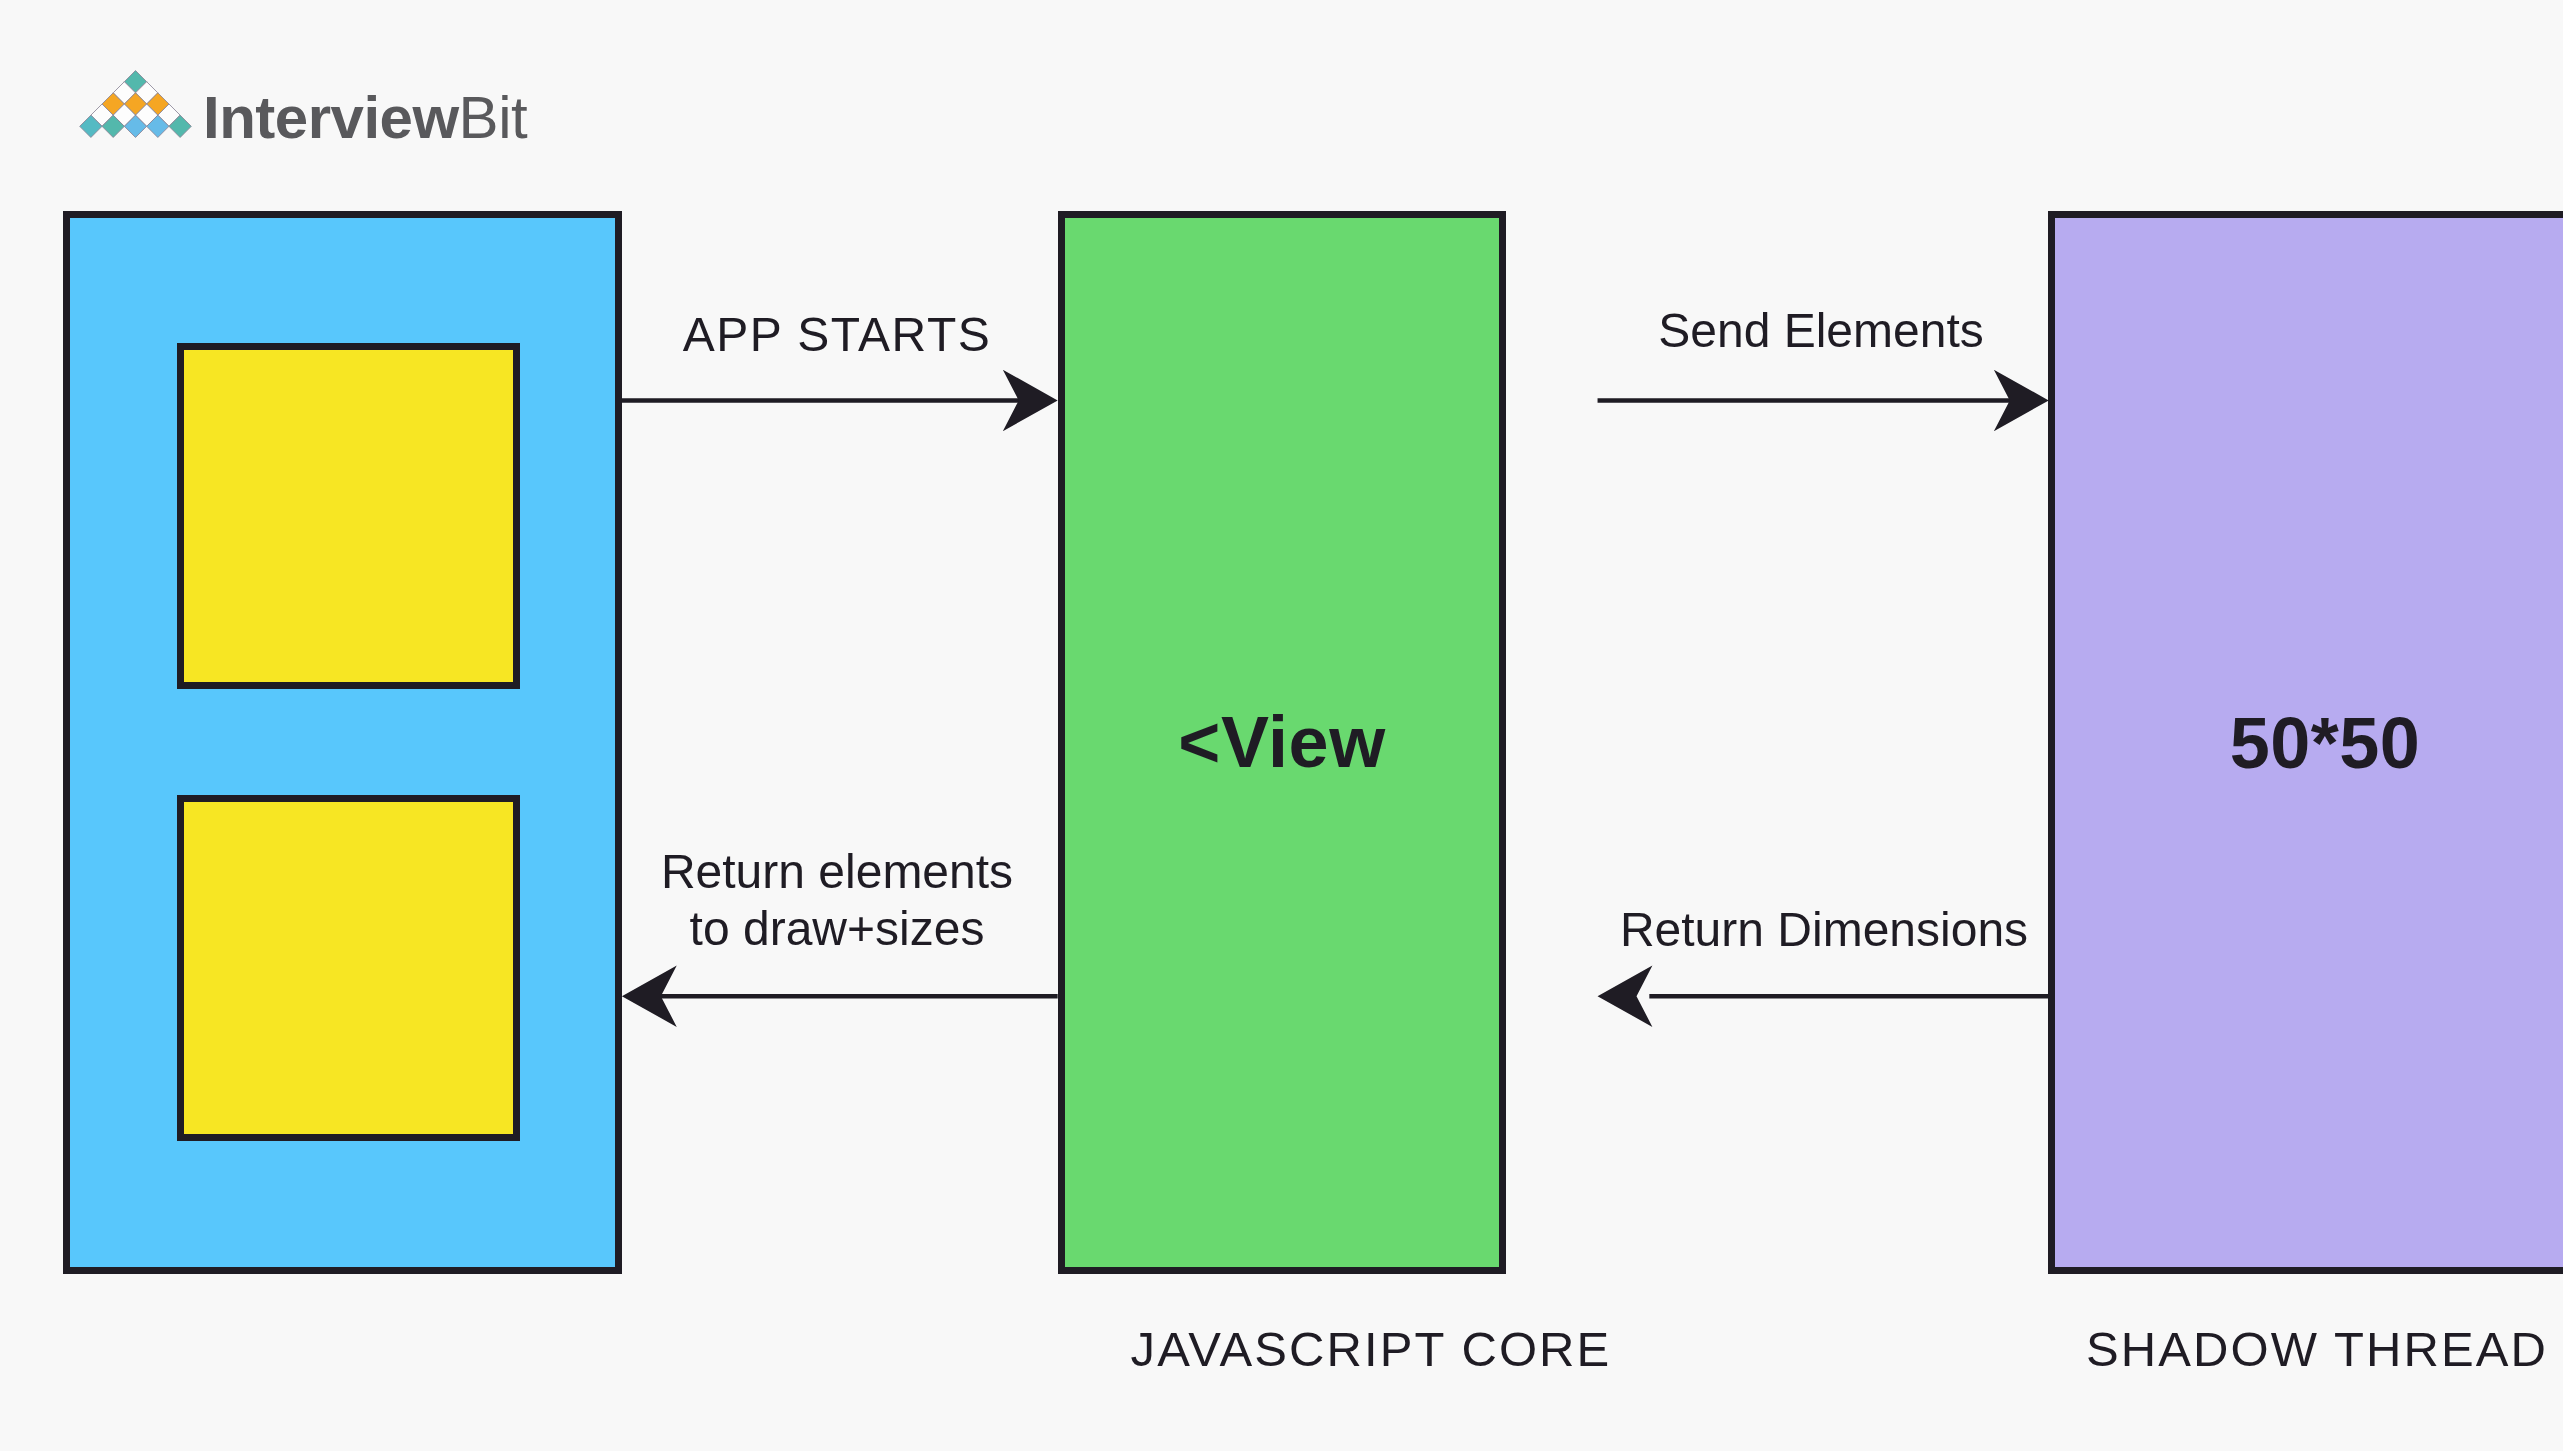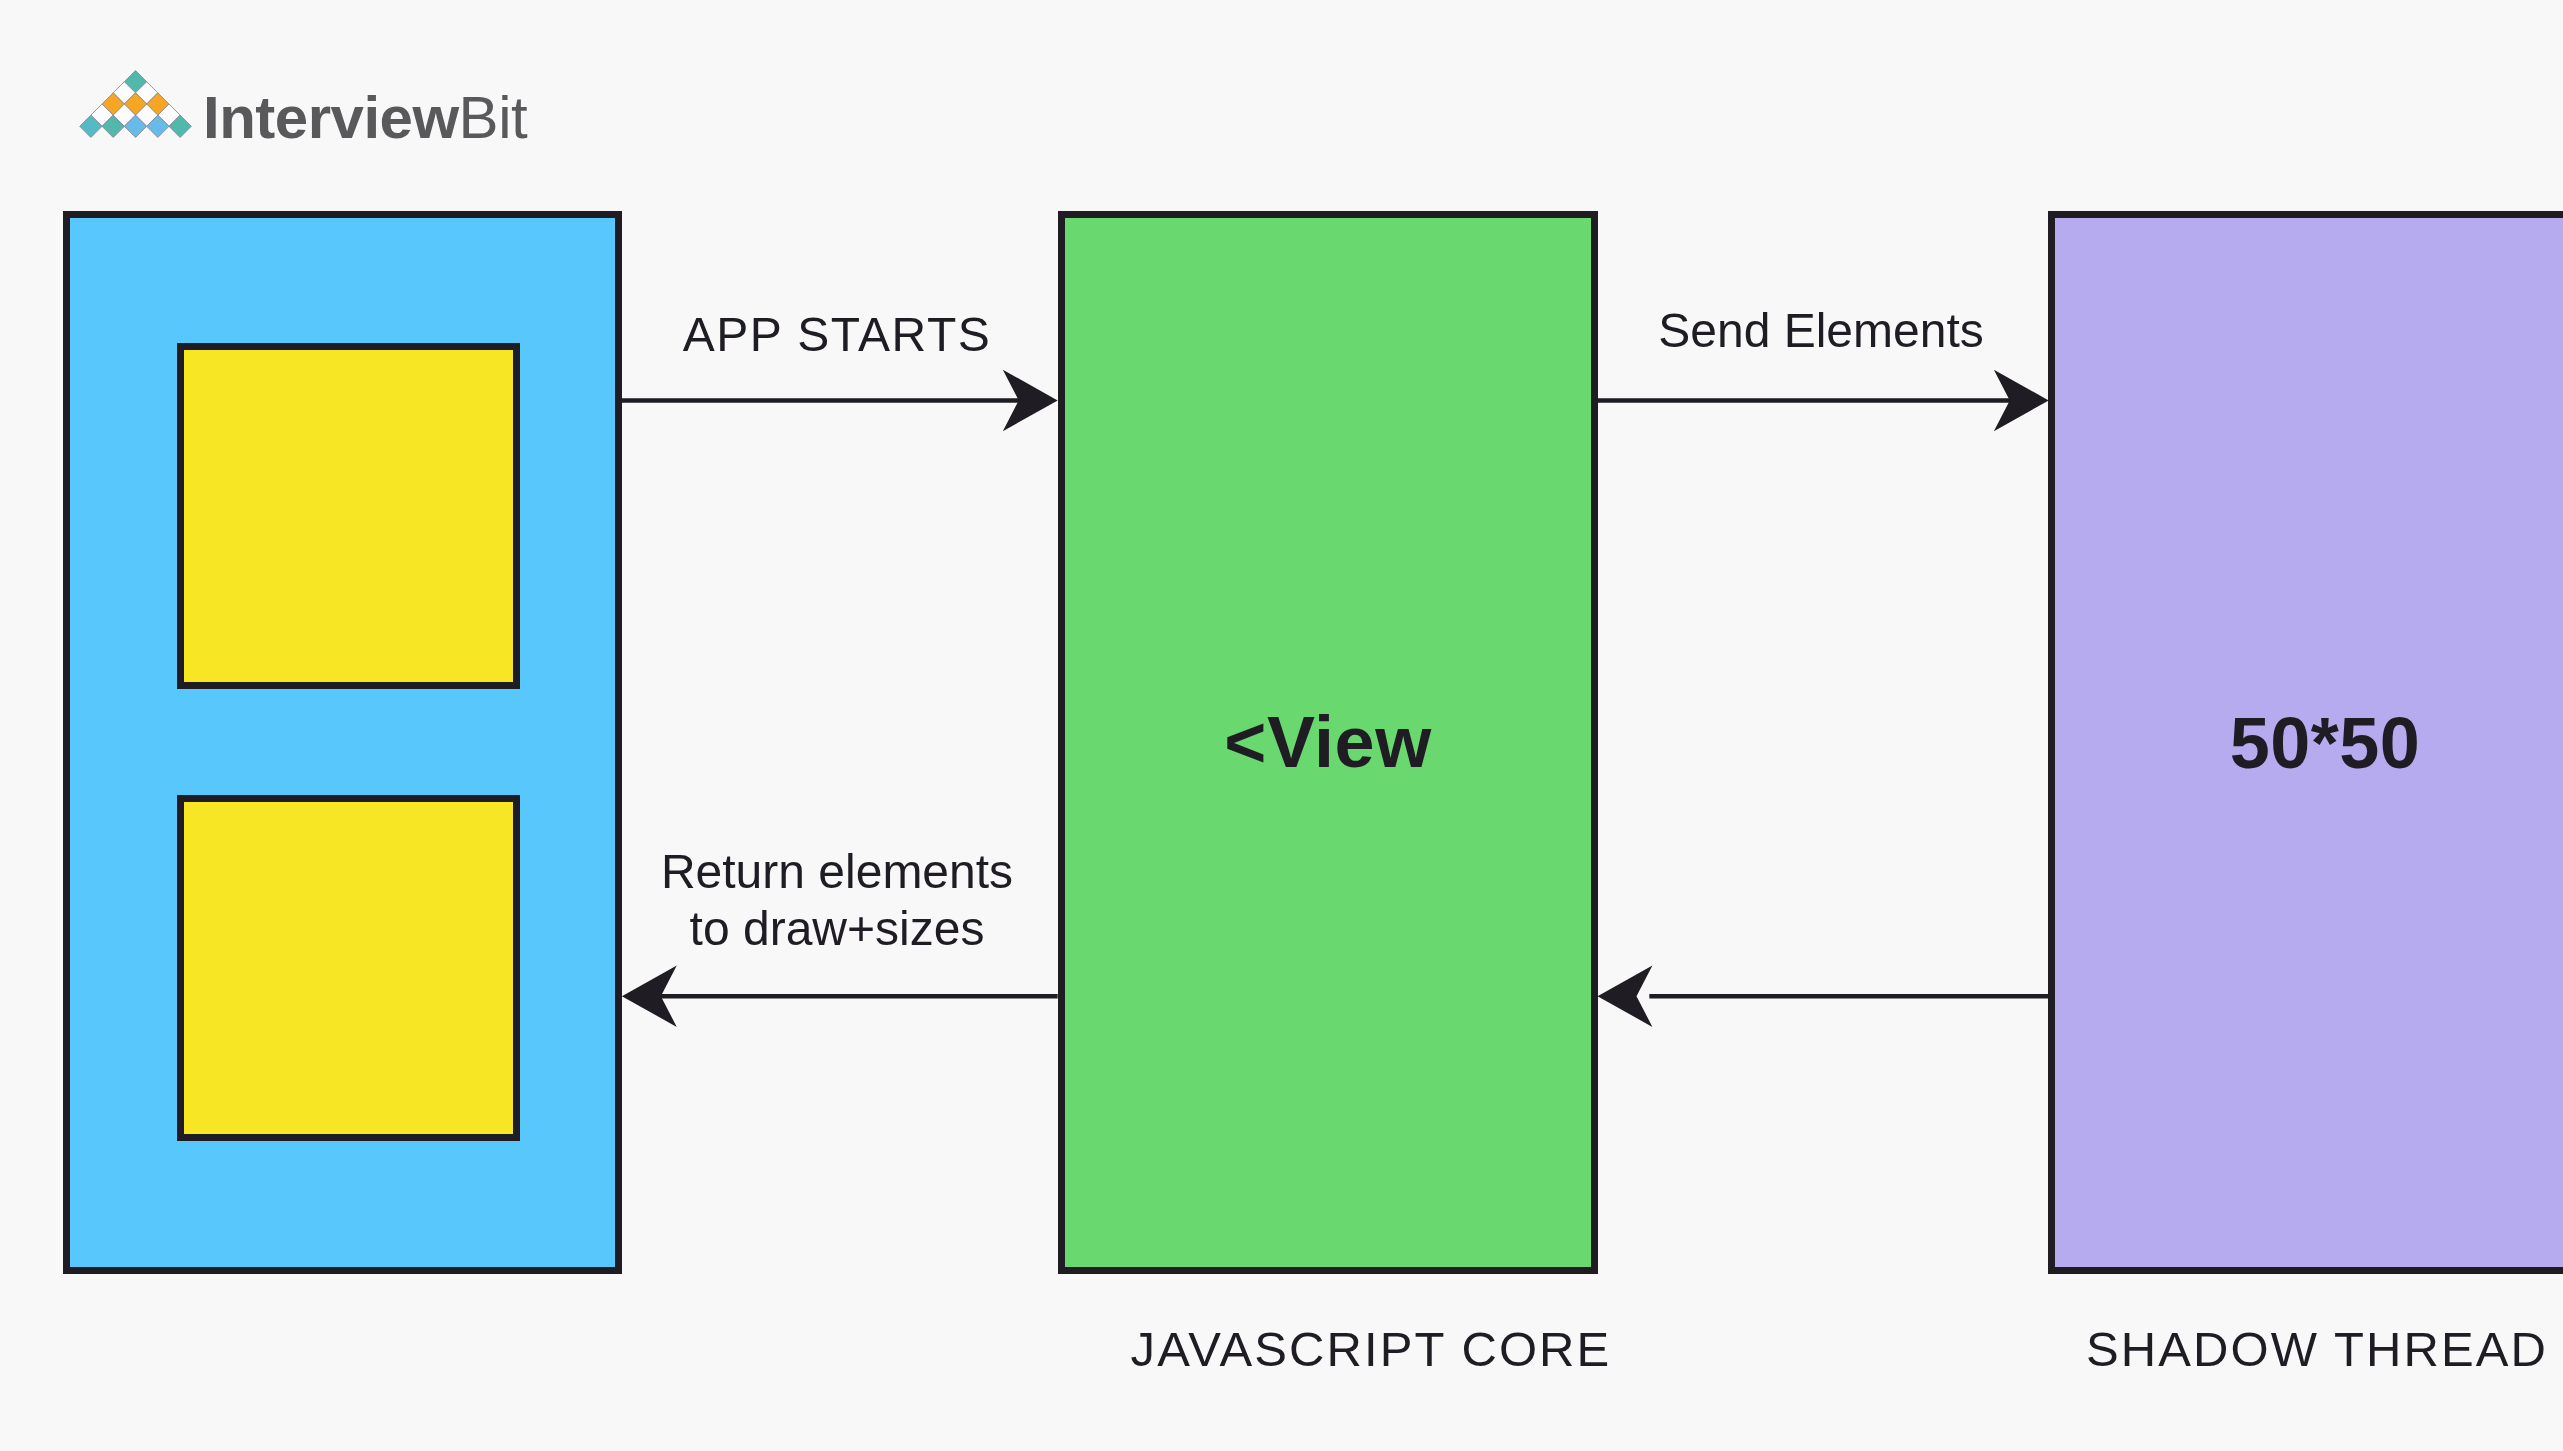--- a/index.html
+++ b/index.html
@@ -38,21 +38,21 @@
   .logo-text .light{font-weight:400;}
 
   
   .box{
     position:absolute; top:211px; height:1063px;
     border:7.2px solid var(--ink);
     box-sizing:border-box;
   }
   .box.blue{left:63px; width:559px; background:var(--blue);}
   .box.green{
-    left:1058px; width:540px; background:var(--green);
+    left:1058px; width:448px; background:var(--green);
     display:flex; align-items:center; justify-content:center;
   }
   .box.purple{
     left:2048px; width:538px; background:var(--purple);
     display:flex; align-items:center; justify-content:center;
   }
   .ysq{
     position:absolute; left:107px; width:343px; height:346px;
     background:var(--yellow);
     border:7.2px solid var(--ink);
@@ -155,18 +155,19 @@
       <polygon points="3116,1943 3223,1883 3192,1943 3223,2003"></polygon>
     </g>
   </svg>
 
   <div class="lbl" style="left:1821px; top:302px;">Send Elements</div>
   <div class="lbl caps" style="left:837px; top:306px;">APP STARTS</div>
   <div class="lbl" style="left:837px; top:843px;">
     <div>Return elements</div>
     <div>to draw+sizes</div>
   </div>
+  <div class="lbl" style="left:1824px; top:901px;">Return Dimensions</div>
 
   <div class="caption" style="left:1371px;">JAVASCRIPT CORE</div>
   <div class="caption" style="left:2317px;">SHADOW THREAD</div>
 
 </div>
 
 
 </body></html>

